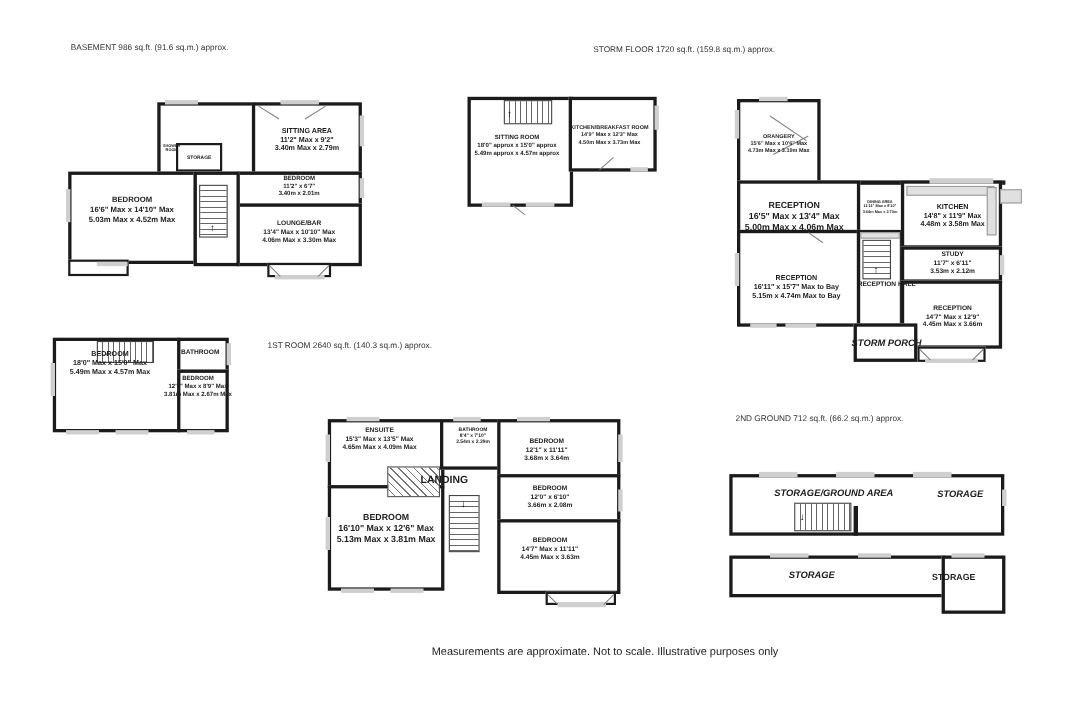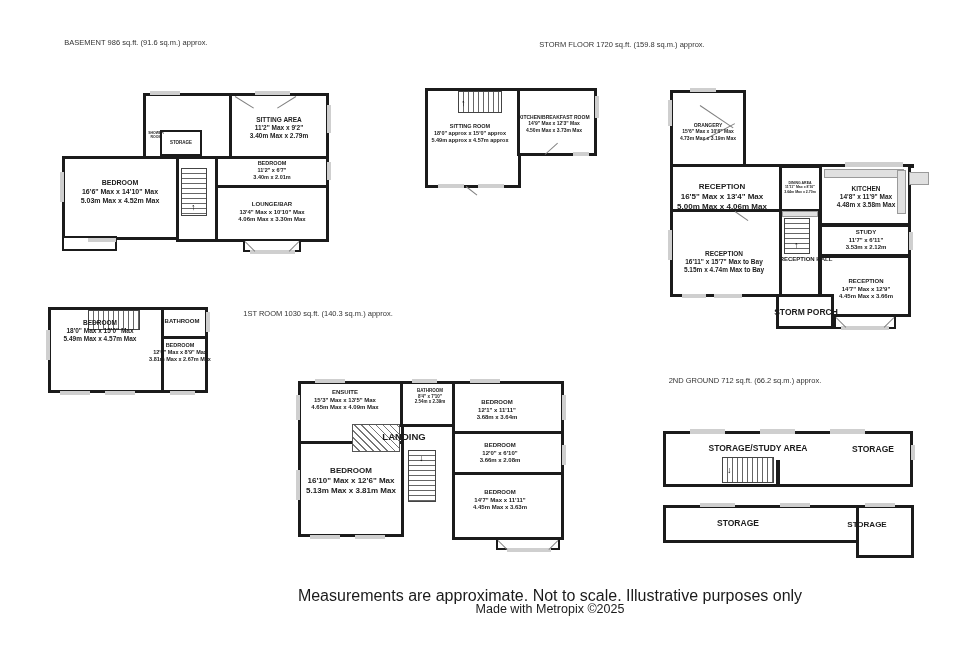--- a/index.html
+++ b/index.html
@@ -18,39 +18,39 @@
     background:repeating-linear-gradient(45deg,#fff 0 4px,#777 4px 5px);}
   .arrow{position:absolute;font-size:9px;font-weight:bold;color:#000;line-height:1;}
   .diag{position:absolute;height:1px;background:#808080;transform-origin:left center;}
   .label{position:absolute;text-align:center;font-weight:bold;color:#1c1c1c;
          transform:translate(-50%,-50%);white-space:nowrap;line-height:1.25;z-index:5;}
   .label span{display:block;}
   .title{position:absolute;text-align:center;font-weight:normal;color:#333;
          font-size:7.5px;line-height:1.3;z-index:5;}
   .s3{font-size:3.5px;} .s4{font-size:4.5px;} .s5{font-size:5px;} .s55{font-size:5.5px;}
   .s6{font-size:6px;} .s65{font-size:6.5px;} .s7{font-size:7px;} .s8{font-size:8px;}
-  .s85{font-size:8.5px;} .s9{font-size:9.5px;}
+  .s85{font-size:8.5px;font-style:italic;} .s9{font-size:9.5px;}
   .footer{position:absolute;left:150px;width:800px;text-align:center;color:#1a1a1a;}
 </style>
 </head>
 <body>
 
 <div id="canvas">
 
   <div class="title" style="left:36px;top:38px;width:200px;">
     <span>BASEMENT</span>
     <span>986 sq.ft. (91.6 sq.m.) approx.</span>
   </div>
   <div class="title" style="left:512px;top:40px;width:220px;">
     <span>STORM FLOOR</span>
     <span>1720 sq.ft. (159.8 sq.m.) approx.</span>
   </div>
   <div class="title" style="left:218px;top:309px;width:200px;">
     <span>1ST ROOM</span>
-    <span>1030 sq.ft. (140.3 sq.m.) approx.</span>
+    <span>2640 sq.ft. (140.3 sq.m.) approx.</span>
   </div>
   <div class="title" style="left:645px;top:376px;width:200px;">
     <span>2ND GROUND</span>
     <span>712 sq.ft. (66.2 sq.m.) approx.</span>
   </div>
 
   <div class="room" style="left:143px;top:93px;width:90px;height:66px;"></div>
   <div class="room" style="left:229px;top:93px;width:100px;height:66px;"></div>
   <div class="room" style="left:215px;top:156px;width:114px;height:32px;"></div>
   <div class="room" style="left:215px;top:185px;width:114px;height:57px;"></div>
@@ -287,28 +287,27 @@
     <span class="arrow" style="left:4px;top:8px;">↓</span>
   </div>
   <div class="win" style="left:690px;top:429px;width:35px;height:5px;"></div>
   <div class="win" style="left:760px;top:429px;width:35px;height:5px;"></div>
   <div class="win" style="left:830px;top:429px;width:35px;height:5px;"></div>
   <div class="win" style="left:911px;top:445px;width:4px;height:15px;"></div>
   <div class="win" style="left:700px;top:503px;width:35px;height:4px;"></div>
   <div class="win" style="left:780px;top:503px;width:30px;height:4px;"></div>
   <div class="win" style="left:865px;top:503px;width:30px;height:4px;"></div>
   <div class="label s85" style="left:758px;top:448px;">
-    <span>STORAGE/STUDY AREA</span>
+    <span>STORAGE/GROUND AREA</span>
   </div>
   <div class="label s85" style="left:873px;top:449px;">
     <span>STORAGE</span>
   </div>
   <div class="label s85" style="left:738px;top:523px;">
     <span>STORAGE</span>
   </div>
   <div class="label s8" style="left:867px;top:525px;">
     <span>STORAGE</span>
   </div>
 
-  <div class="footer" style="top:587px;font-size:16px;">Measurements are approximate.  Not to scale.  Illustrative purposes only</div>
-  <div class="footer" style="top:602px;font-size:12.5px;">Made with Metropix ©2025</div>
+  <div class="footer" style="top:587px;font-size:10px;">Measurements are approximate.  Not to scale.  Illustrative purposes only</div>
 
 </div>
 
 </body></html>

